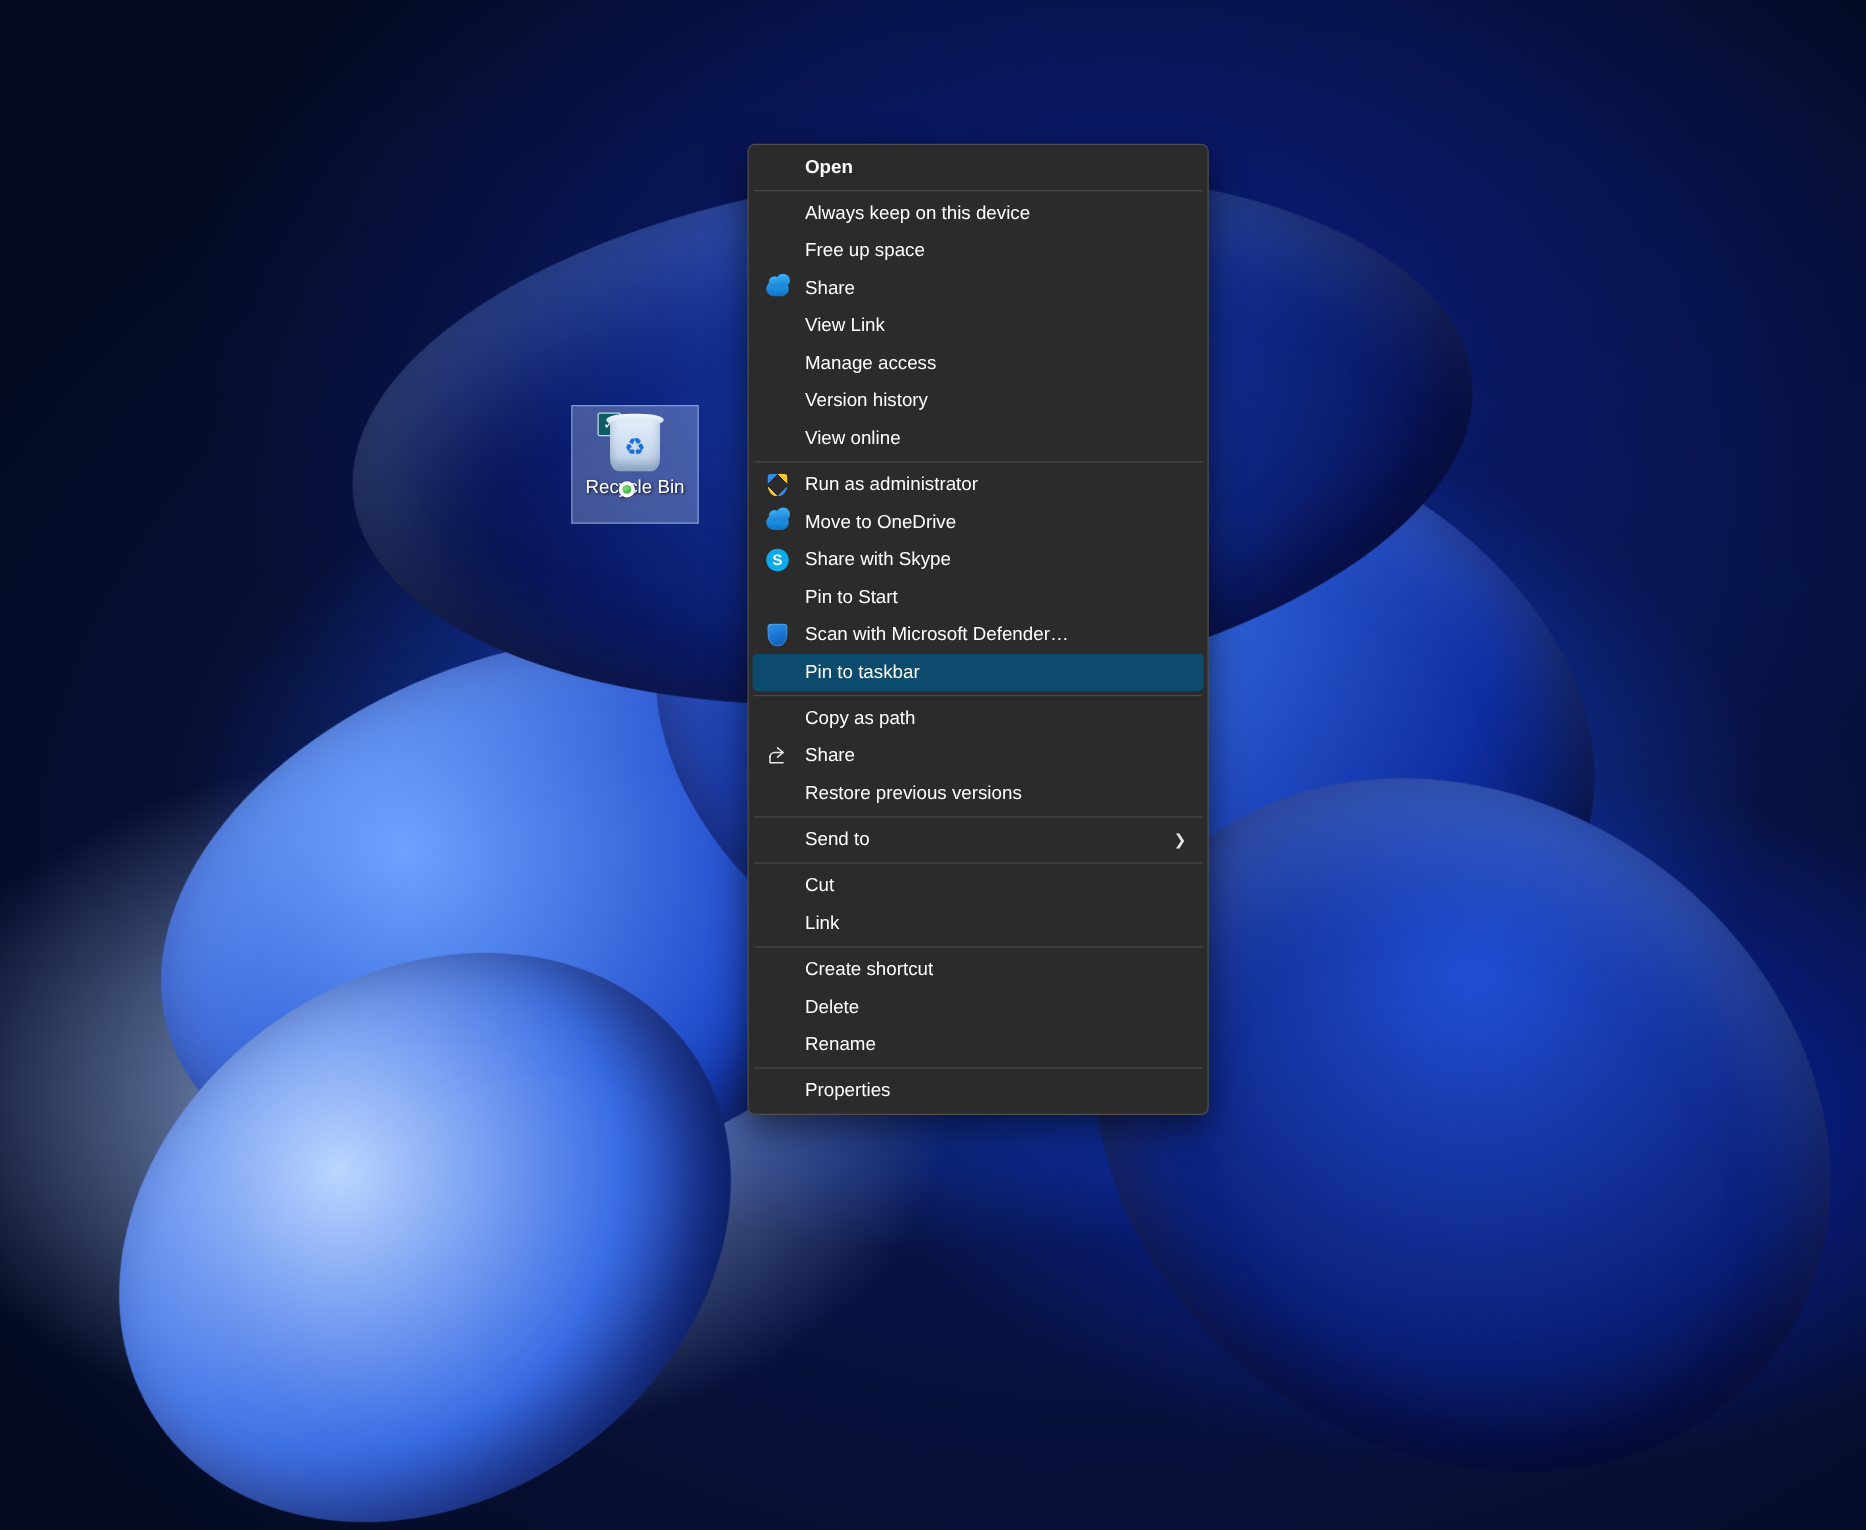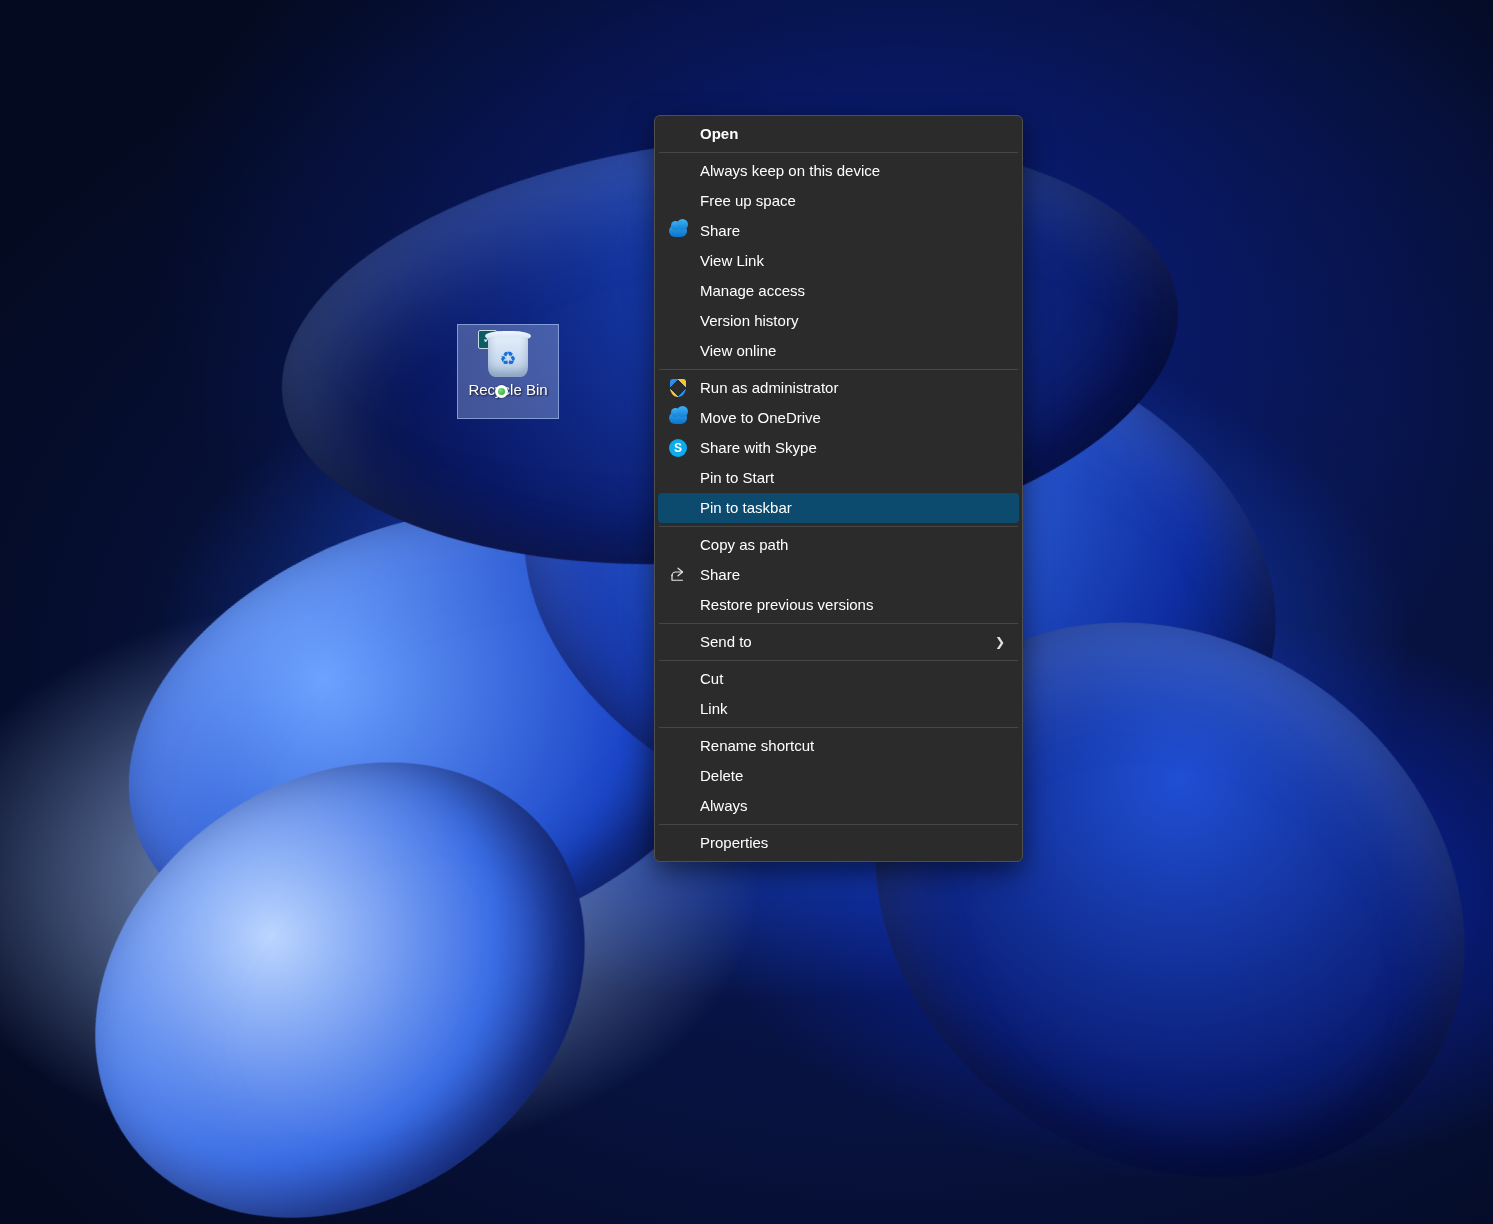--- a/index.html
+++ b/index.html
@@ -108,21 +108,21 @@
     color: #fff;
     font-size: 15px;
     text-shadow: 1px 1px 2px rgba(0,0,0,0.8);
     line-height: 18px;
     margin-top: 2px;
   }
 
   
   .context-menu {
     position: absolute;
-    left: 654px;
+    left: 598px;
     top: 115px;
     width: 361px;
     background: #2b2b2b;
     border: 1px solid #4f4f4f;
     border-radius: 6px;
     box-shadow: 0 10px 28px rgba(0,0,0,0.55);
     padding: 3px 3px;
     color: #ffffff;
     font-size: 15px;
   }
@@ -222,37 +222,40 @@
       <div class="menu-item"><span class="mi-icon">
           <span class="ic-shield-admin"></span>
         </span><span>Run as administrator</span></div>
       <div class="menu-item"><span class="mi-icon">
           <span class="ic-cloud"></span>
         </span><span>Move to OneDrive</span></div>
       <div class="menu-item"><span class="mi-icon">
           <span class="ic-skype">S</span>
         </span><span>Share with Skype</span></div>
       <div class="menu-item"><span>Pin to Start</span></div>
+      <div class="menu-item"><span class="mi-icon">
+          <span class="ic-shield-def"></span>
+        </span><span>Scan with Microsoft Defender…</span></div>
       <div class="menu-item hover"><span>Pin to taskbar</span></div>
       <div class="menu-sep"></div>
       <div class="menu-item"><span>Copy as path</span></div>
       <div class="menu-item"><span class="mi-icon ic-share">
           <svg width="18" height="18" viewBox="0 0 24 24" fill="none" stroke="#e8e8e8" stroke-width="1.6" stroke-linecap="round" stroke-linejoin="round">
             <path d="M4 12v7h14"></path>
             <path d="M12 3l6 5-6 5"></path>
             <path d="M18 8H9a5 5 0 0 0-5 5"></path>
           </svg>
         </span><span>Share</span></div>
       <div class="menu-item"><span>Restore previous versions</span></div>
       <div class="menu-sep"></div>
       <div class="menu-item"><span>Send to</span><span class="chev">❯</span></div>
       <div class="menu-sep"></div>
       <div class="menu-item"><span>Cut</span></div>
       <div class="menu-item"><span>Link</span></div>
       <div class="menu-sep"></div>
-      <div class="menu-item"><span>Rename shortcut</span></div>
+      <div class="menu-item"><span>Create shortcut</span></div>
       <div class="menu-item"><span>Delete</span></div>
-      <div class="menu-item"><span>Always</span></div>
+      <div class="menu-item"><span>Rename</span></div>
       <div class="menu-sep"></div>
       <div class="menu-item"><span>Properties</span></div>
     </div>
 
 </div>
 
 </body></html>

